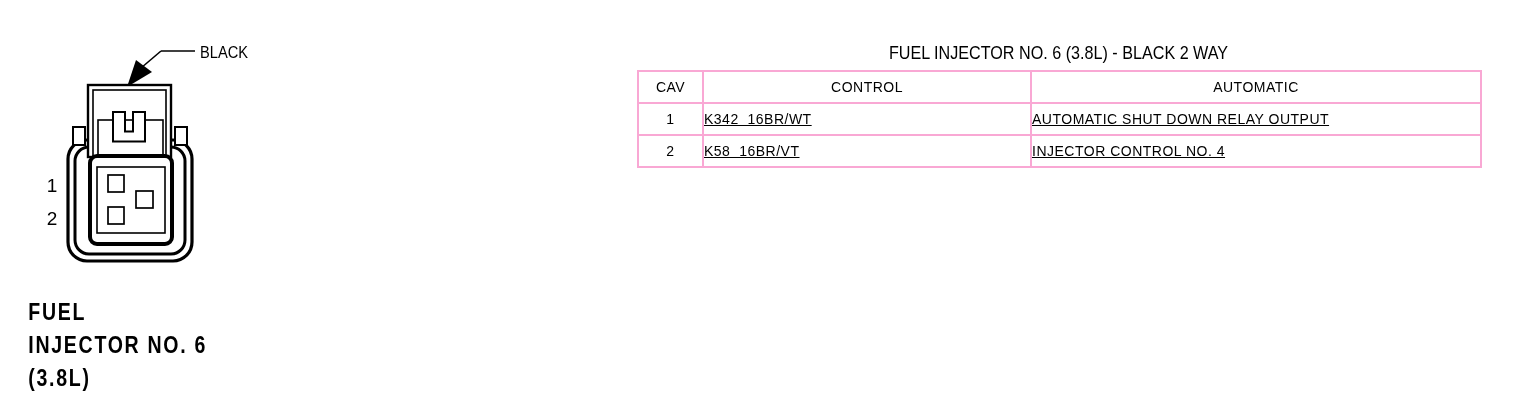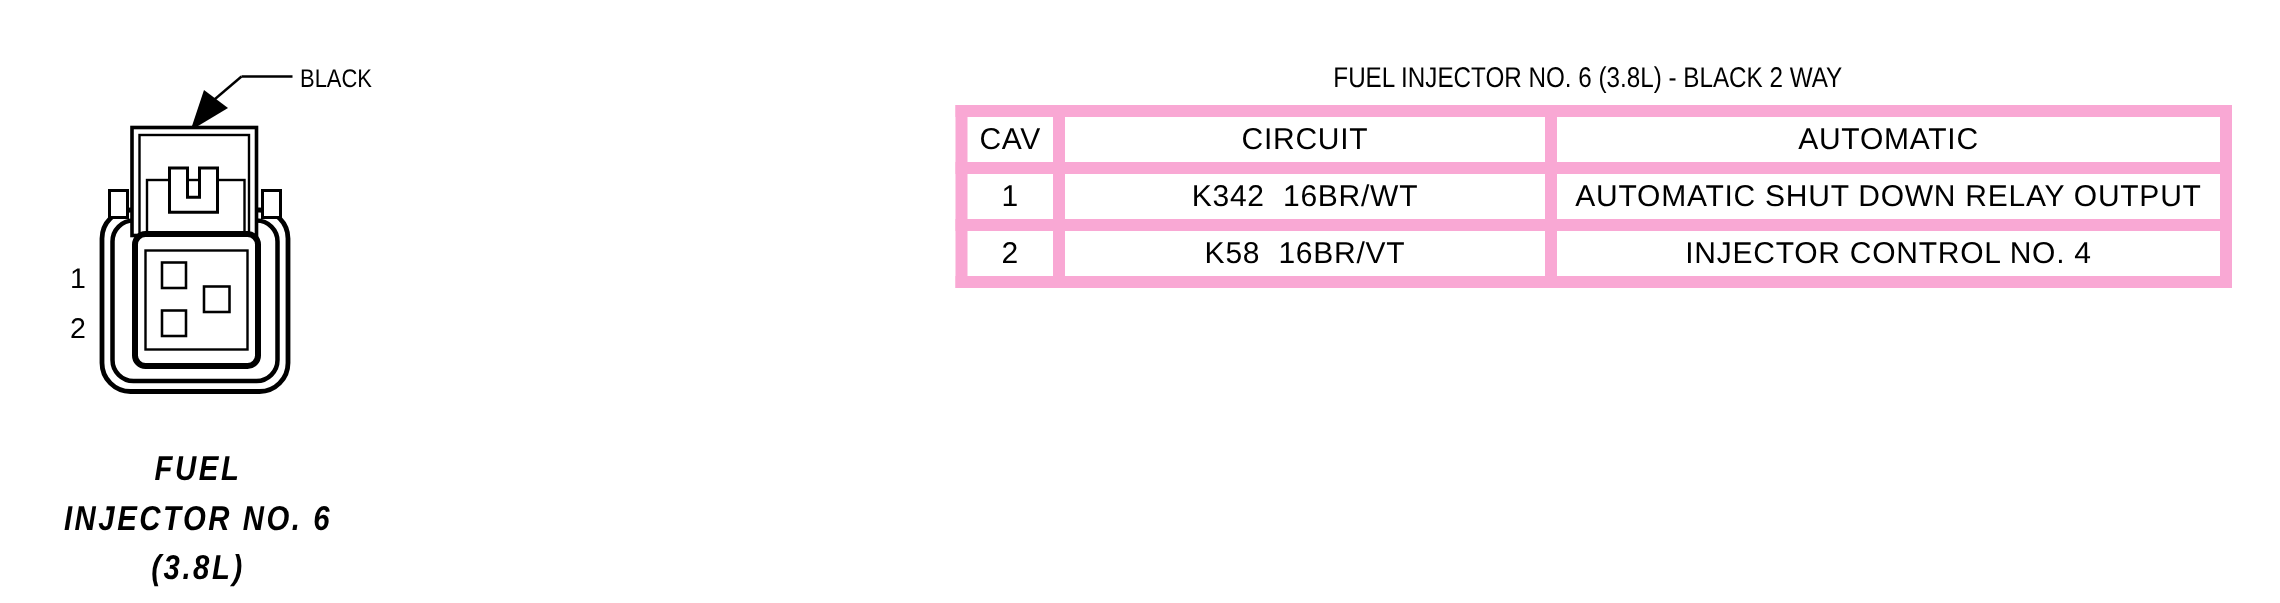--- a/index.html
+++ b/index.html
@@ -8,48 +8,46 @@
     background:#ffffff; overflow:hidden;
     font-family:"Liberation Sans", sans-serif;
     color:#000;
   }
   
   .diagram-svg { position:absolute; left:0; top:0; }
   .svg-label { font-family:"Liberation Sans", sans-serif; fill:#000; }
 
   .caption {
     position:absolute; left:10px; top:296px; width:244px;
-    text-align:center;
-    font-style:italic;
   }
   .caption .cap-line {
     font-size:23px; font-weight:bold; letter-spacing:2px;
     line-height:33px; white-space:pre;
     transform:scaleX(0.85); transform-origin:50% 50%;
   }
 
   
   .tbl-title {
     position:absolute; left:637px; top:42px; width:843px;
     text-align:center; font-size:19px; white-space:pre;
     transform:scaleX(0.85); transform-origin:50% 50%;
   }
   table.pinout {
     position:absolute; left:637px; top:70px;
     border-collapse:collapse; table-layout:fixed; width:843px;
     background:#fff;
   }
   table.pinout td, table.pinout th {
-    border:8px solid #f9a8d4;
-    font-size:20px; font-weight:normal; letter-spacing:0.5px;
+    border:2px solid #f9a8d4;
+    font-size:14px; font-weight:normal; letter-spacing:0.5px;
     height:30px; vertical-align:middle;
     white-space:pre; overflow:hidden; padding:0;
   }
   td.c-center, th.c-center { text-align:center; }
-  td.c-left { text-align:center; padding-left:8px; }
+  td.c-left { text-align:left; padding-left:8px;text-decoration:underline; }
 </style>
 </head>
 <body>
 
 <div class="page">
 
   <svg class="diagram-svg" width="300" height="402" viewBox="0 0 300 402" fill="none" stroke="#000">
 
     <g>
       <line x1="195" y1="51" x2="161" y2="51" stroke-width="1.6"></line>
@@ -89,21 +87,21 @@
 
   <table class="pinout">
     <colgroup>
       <col style="width:65px">
       <col style="width:328px">
       <col style="width:450px">
     </colgroup>
     <tbody>
       <tr>
         <th class="c-center">CAV</th>
-        <th class="c-center">CIRCUIT</th>
+        <th class="c-center">CONTROL</th>
         <th class="c-center">AUTOMATIC</th>
       </tr>
       <tr>
         <td class="c-center">1</td>
         <td class="c-left">K342  16BR/WT</td>
         <td class="c-left">AUTOMATIC SHUT DOWN RELAY OUTPUT</td>
       </tr>
       <tr>
         <td class="c-center">2</td>
         <td class="c-left">K58  16BR/VT</td>

